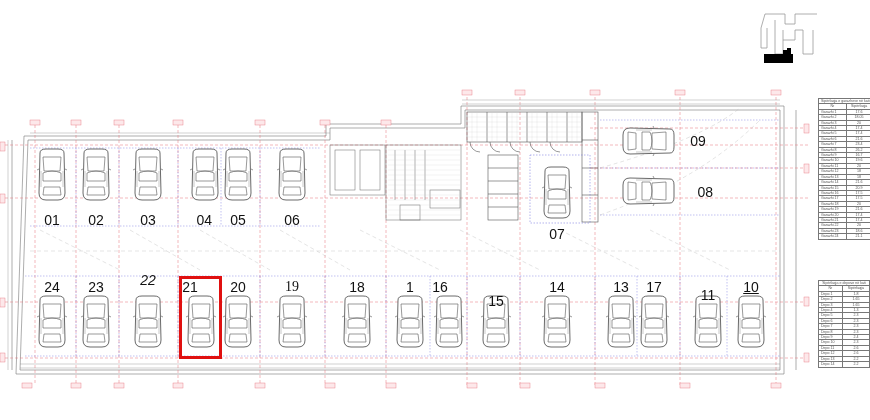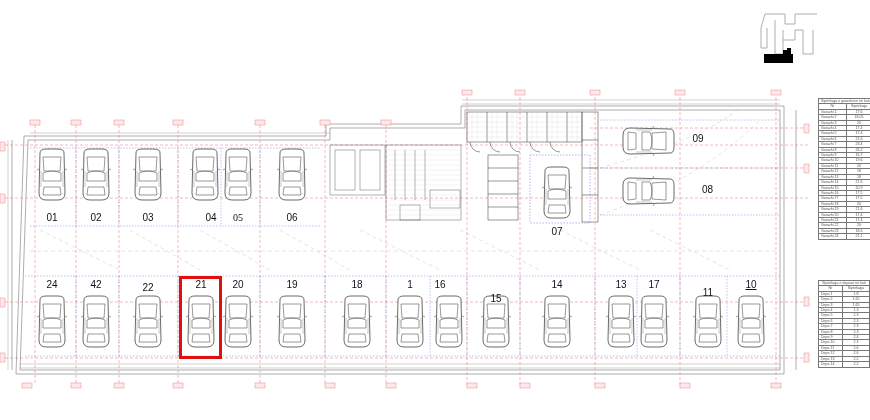--- a/index.html
+++ b/index.html
@@ -1,18 +1,18 @@
 <!DOCTYPE html>
 <html><head>
 <meta charset="utf-8">
 <style>
   html,body{margin:0;padding:0;background:#fff;}
   body{width:870px;height:420px;position:relative;overflow:hidden;font-family:"Liberation Sans",sans-serif;}
   .plan{position:absolute;left:0;top:0;width:870px;height:420px;}
-  .spot-label{position:absolute;font-size:10px;color:#111;text-align:center;width:30px;margin-left:-15px;}
+  .spot-label{position:absolute;font-size:14px;color:#111;text-align:center;width:30px;margin-left:-15px;}
   .highlight{position:absolute;border:3px solid #e01010;box-sizing:border-box;}
   .keyplan{position:absolute;left:755px;top:8px;width:62px;height:58px;}
   table.area{position:absolute;border-collapse:collapse;font-size:3.6px;color:#555;background:#fff;}
   table.area td,table.area th{border:0.5px solid #777;padding:0 2px;height:4.4px;line-height:4.4px;font-weight:normal;white-space:nowrap;}
   table.area td.v{text-align:center;}
 </style>
 </head>
 <body>
 
 <svg class="plan" viewBox="0 0 870 420" xmlns="http://www.w3.org/2000/svg">
@@ -231,35 +231,35 @@
     <path d="M6,20 L6,40 L12,40 L12,20"></path>
     <path d="M20,12 L20,46 L28,46 L28,32 L40,32 L40,22 L48,22 L48,46 L58,46 L58,22"></path>
     <line x1="28" y1="32" x2="28" y2="22"></line>
   </g>
   <path d="M9,46 L28,46 L28,42 L32,42 L32,40 L36,40 L36,46 L38,46 L38,55 L9,55 Z" fill="#000"></path>
 </svg>
 
 <div class="spot-label" style="left:52px;top:212px;">01</div>
 <div class="spot-label" style="left:96px;top:212px;">02</div>
 <div class="spot-label" style="left:148px;top:212px;">03</div>
-<div class="spot-label" style="left:211px;top:212px;">04</div>
-<div class="spot-label" style="left:238px;top:212px;font-family:Liberation Serif, serif;">05</div>
+<div class="spot-label" style="left:197px;top:212px;text-align:right;">04</div>
+<div class="spot-label" style="left:238px;top:212px;">05</div>
 <div class="spot-label" style="left:292px;top:212px;">06</div>
 
 <div class="spot-label" style="left:557px;top:226px;">07</div>
 
 <div class="spot-label" style="left:698px;top:133px;">09</div>
 <div class="spot-label" style="left:698px;top:184px;text-align:right;">08</div>
 
 <div class="spot-label" style="left:52px;top:279px;">24</div>
-<div class="spot-label" style="left:96px;top:279px;">42</div>
-<div class="spot-label" style="left:148px;top:282px;">22</div>
-<div class="spot-label" style="left:201px;top:279px;">21</div>
+<div class="spot-label" style="left:96px;top:279px;">23</div>
+<div class="spot-label" style="left:148px;top:272px;font-style:italic;">22</div>
+<div class="spot-label" style="left:190px;top:279px;">21</div>
 <div class="spot-label" style="left:238px;top:279px;">20</div>
-<div class="spot-label" style="left:292px;top:279px;">19</div>
+<div class="spot-label" style="left:292px;top:279px;font-family:Liberation Serif, serif;">19</div>
 <div class="spot-label" style="left:357px;top:279px;">18</div>
 <div class="spot-label" style="left:410px;top:279px;">1</div>
 <div class="spot-label" style="left:440px;top:279px;">16</div>
 <div class="spot-label" style="left:496px;top:293px;">15</div>
 <div class="spot-label" style="left:557px;top:279px;">14</div>
 <div class="spot-label" style="left:621px;top:279px;">13</div>
 <div class="spot-label" style="left:654px;top:279px;">17</div>
 <div class="spot-label" style="left:708px;top:279px;margin-top:8px;">11</div>
 <div class="spot-label" style="left:751px;top:279px;text-decoration:underline;">10</div>
 

